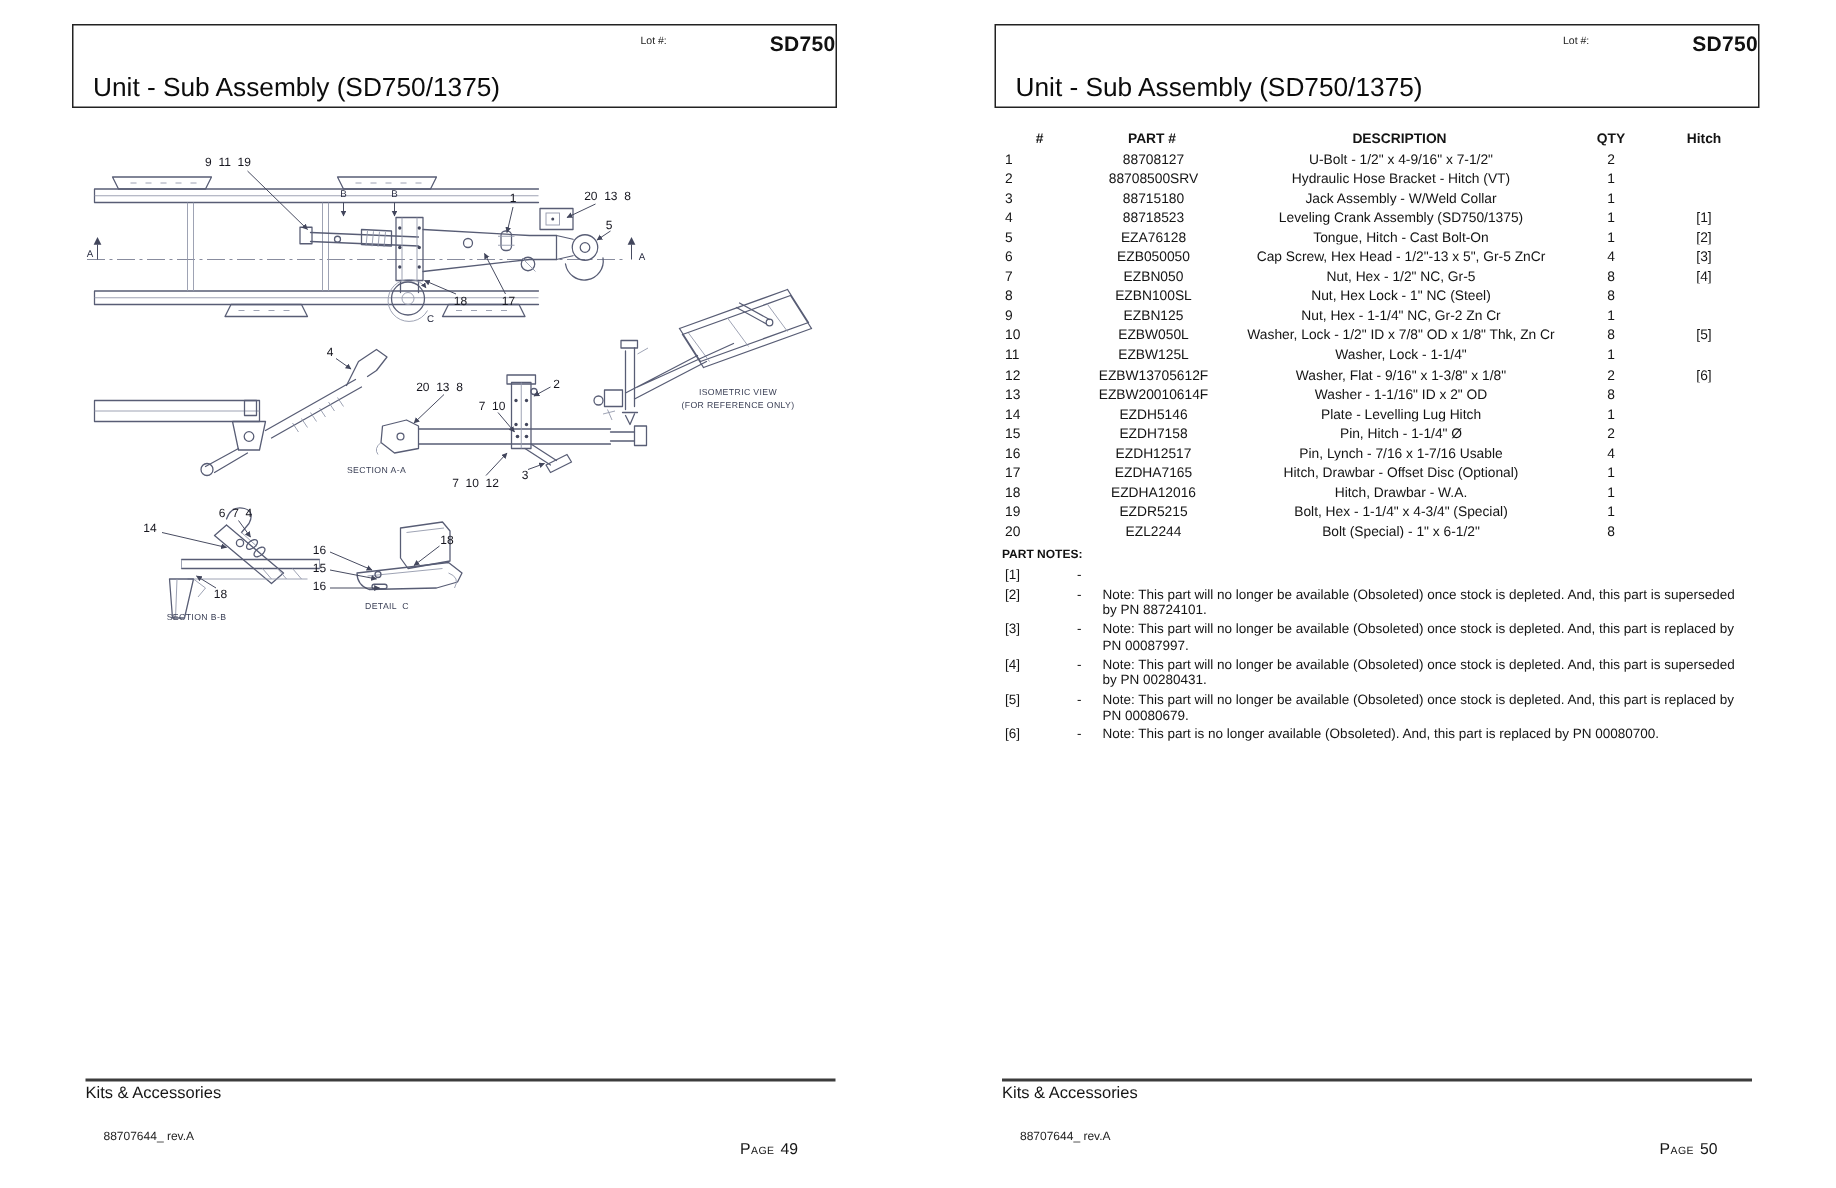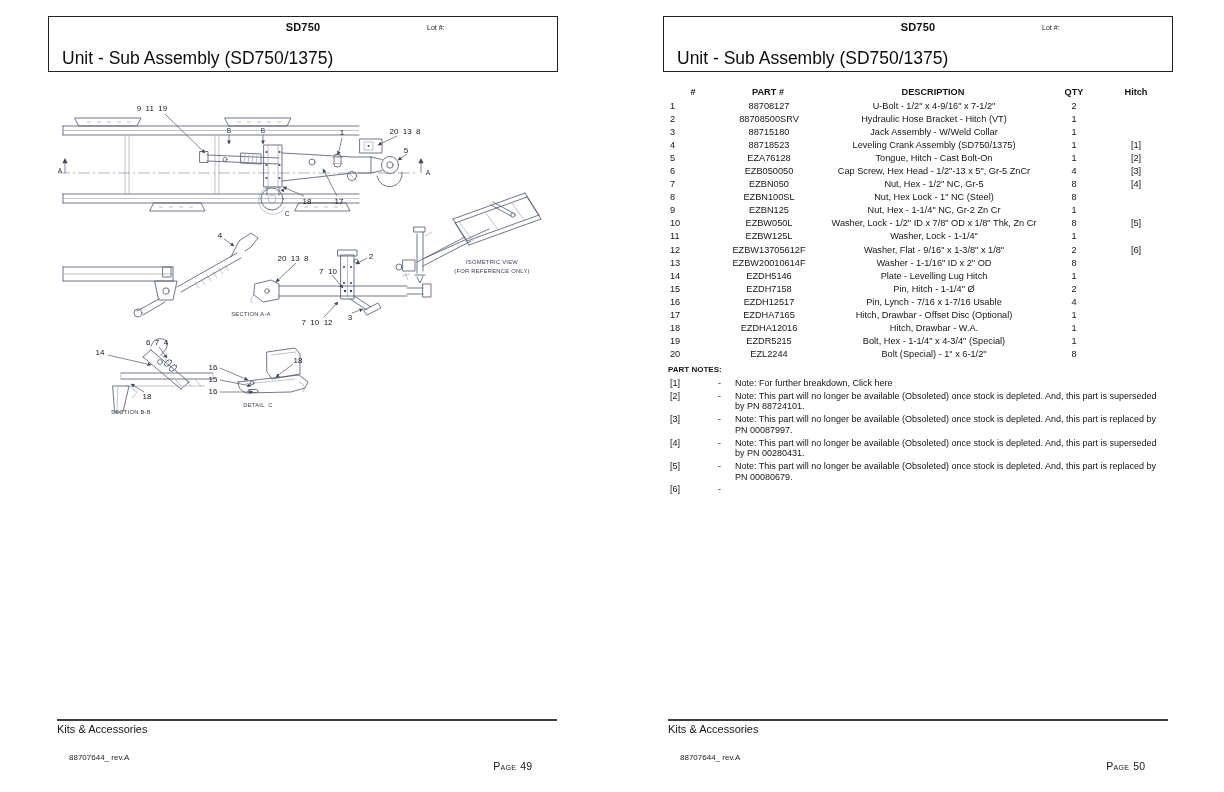--- a/index.html
+++ b/index.html
@@ -1,21 +1,21 @@
 <!DOCTYPE html>
 <html><head>
 <meta charset="utf-8">
 <style>
   html,body{margin:0;padding:0;background:#ffffff;}
   body{width:1224px;height:792px;position:relative;font-family:"Liberation Sans",sans-serif;color:#111;overflow:hidden;}
 
   
   .header-box{position:absolute;top:16px;width:508px;height:54px;border:1.6px solid #222;background:#fff;}
   #hdr-left{left:48px;} #hdr-right{left:663px;}
-  .hdr-model{position:absolute;top:4px;left:0;width:100%;text-align:center;font-weight:bold;font-size:11px;letter-spacing:.2px;}
+  .hdr-model{position:absolute;top:4px;left:0;width:100%;text-align:right;font-weight:bold;font-size:14px;letter-spacing:.2px;}
   .hdr-lot{position:absolute;top:7px;left:378px;font-size:7px;color:#222;}
   .hdr-title{position:absolute;bottom:2px;left:13px;width:100%;text-align:left;font-size:17.5px;color:#0c0c0c;}
 
   
   #diagram{position:absolute;left:55px;top:95px;width:515px;height:335px;}
   #diagram svg{position:absolute;left:0;top:0;}
   .lab{position:absolute;transform:translate(-50%,-50%);white-space:pre;color:#16161f;}
   .lab.n{font-size:8px;}
   .lab.l{font-size:6.5px;color:#2b2f44;}
   .lab.cap{font-size:5.8px;color:#3a3f55;letter-spacing:.25px;}
@@ -421,21 +421,20 @@
           <div class="cell c4"></div>
         </div>
       </div>
   </div>
 
   <div id="part-notes-label">PART NOTES:</div>
   <div id="notes">
       <div class="note">
         <div class="nref">[1]</div>
         <div class="ndash">-</div>
-        <div class="ntext">Note: For further breakdown, Click here</div>
       </div>
       <div class="note">
         <div class="nref">[2]</div>
         <div class="ndash">-</div>
         <div class="ntext">Note: This part will no longer be available (Obsoleted) once stock is depleted. And, this part is superseded by PN 88724101.</div>
       </div>
       <div class="note">
         <div class="nref">[3]</div>
         <div class="ndash">-</div>
         <div class="ntext">Note: This part will no longer be available (Obsoleted) once stock is depleted. And, this part is replaced by PN 00087997.</div>
@@ -446,20 +445,21 @@
         <div class="ntext">Note: This part will no longer be available (Obsoleted) once stock is depleted. And, this part is superseded by PN 00280431.</div>
       </div>
       <div class="note">
         <div class="nref">[5]</div>
         <div class="ndash">-</div>
         <div class="ntext">Note: This part will no longer be available (Obsoleted) once stock is depleted. And, this part is replaced by PN 00080679.</div>
       </div>
       <div class="note">
         <div class="nref">[6]</div>
         <div class="ndash">-</div>
+        <div class="ntext">Note: This part is no longer available (Obsoleted). And, this part is replaced by PN 00080700.</div>
       </div>
     </div>
 
   <div class="f-rule" id="rule-r"></div>
   <div class="f-section" id="sec-r">Kits &amp; Accessories</div>
   <div class="f-doc" id="doc-r">88707644_ rev.A</div>
   <div class="f-page" id="pg-r">
     <span class="pword">Page</span><span class="pnum">50</span>
   </div>
 </div>

